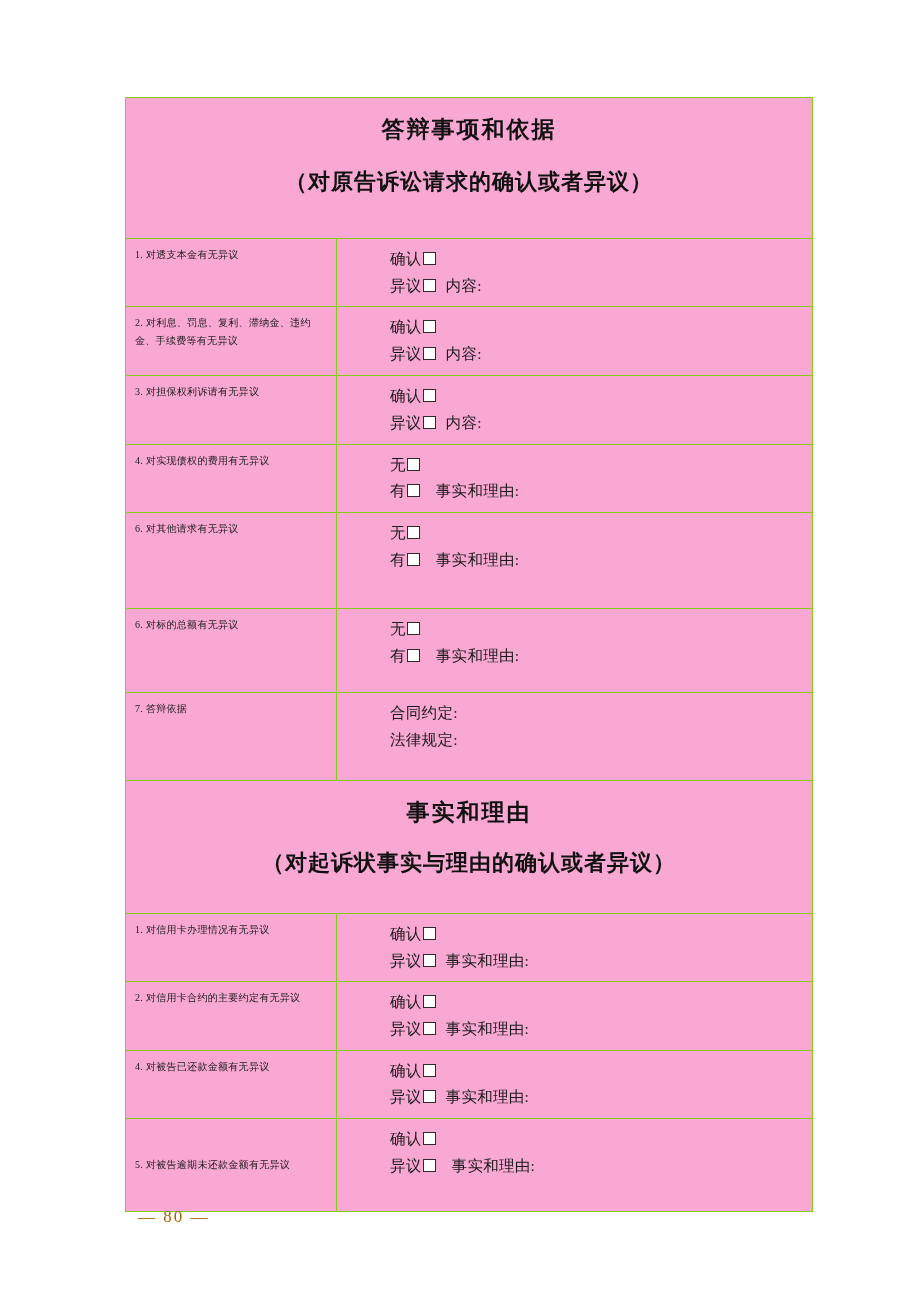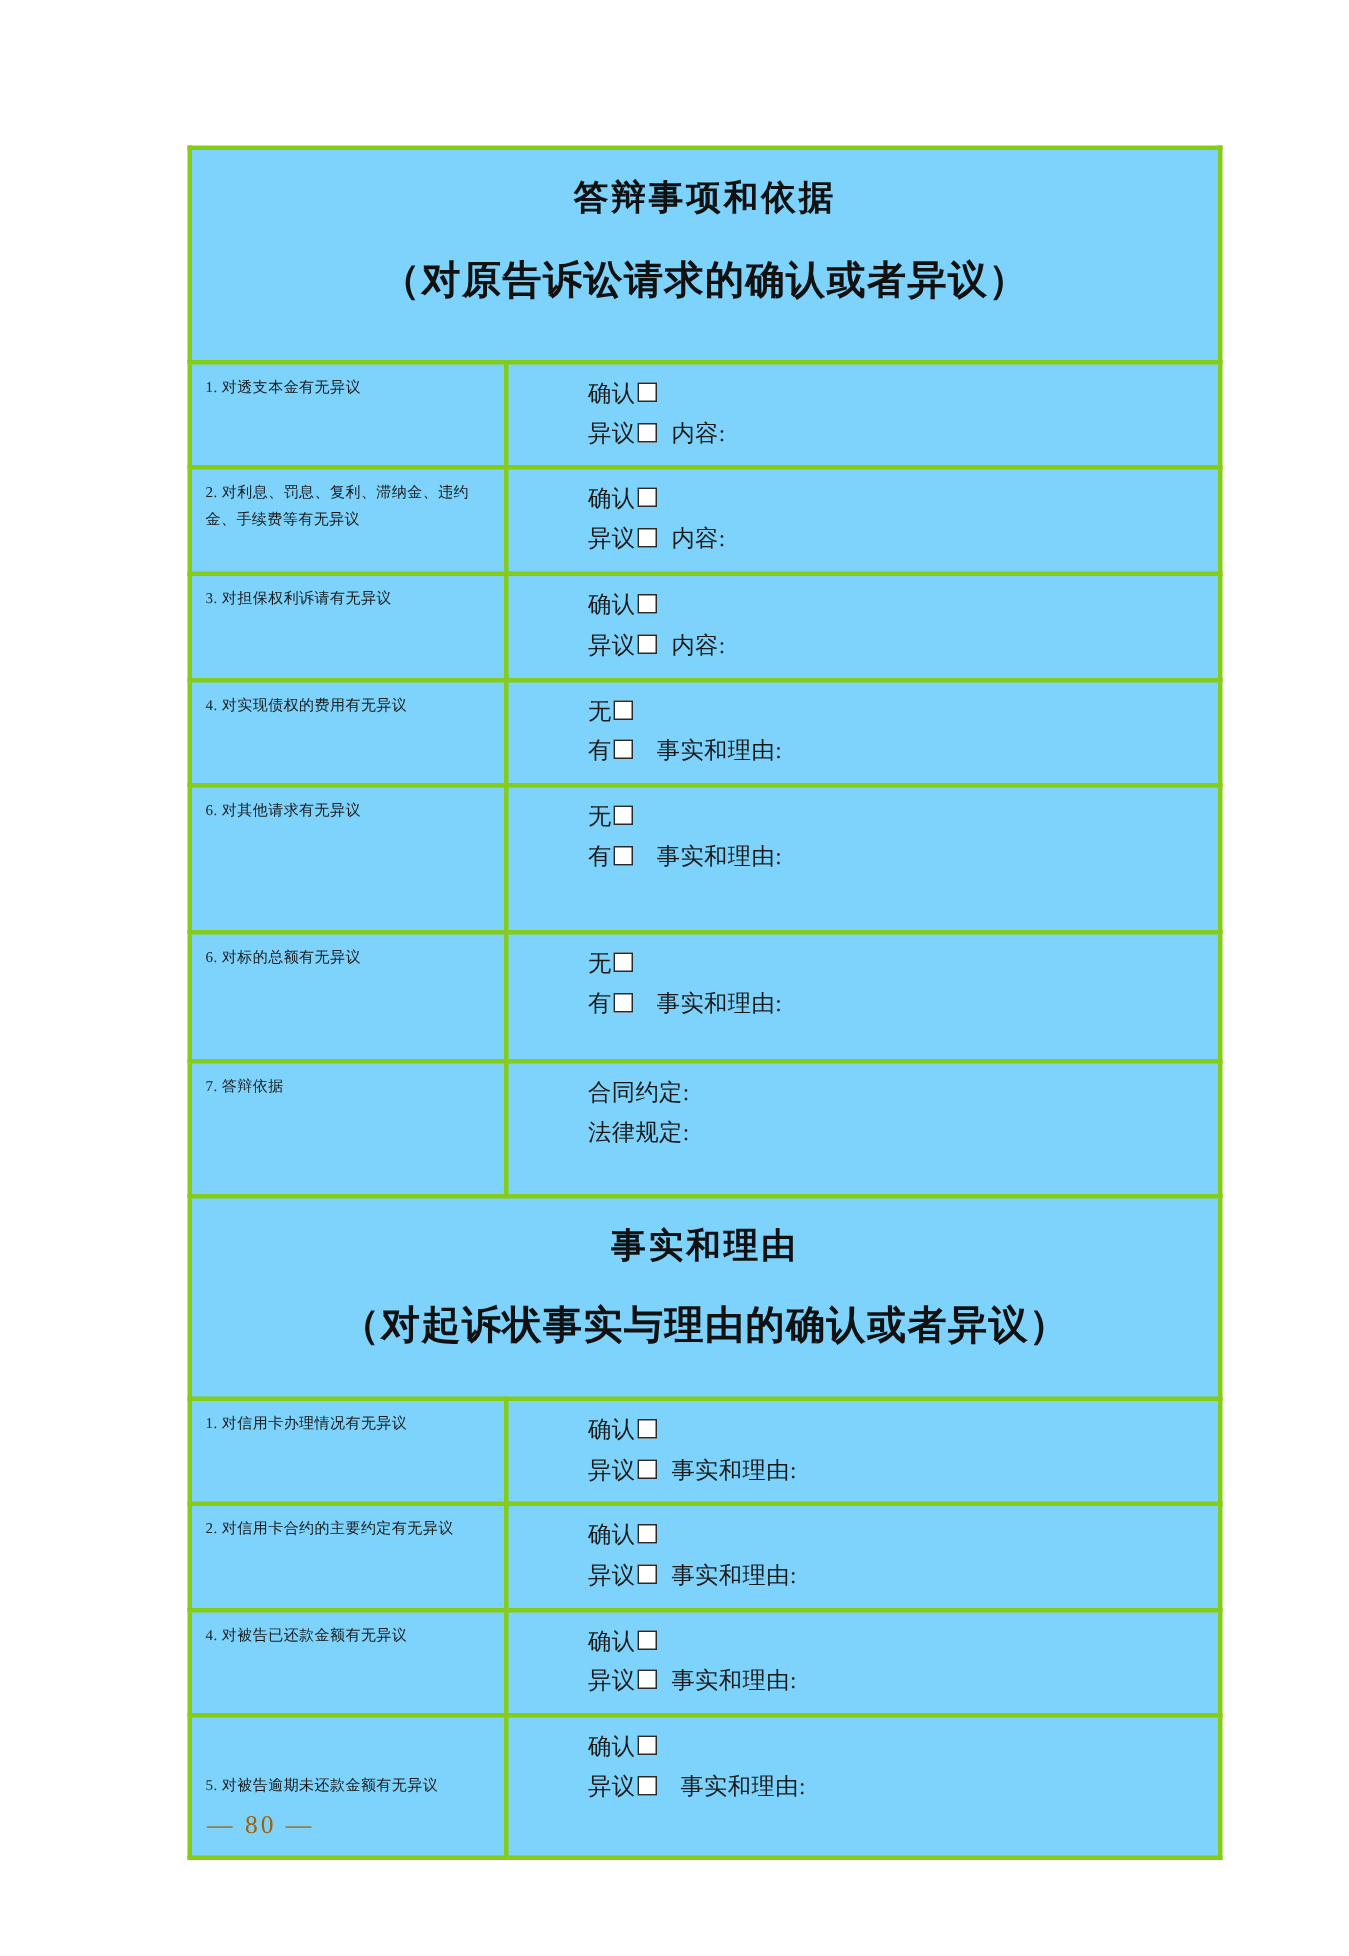--- a/index.html
+++ b/index.html
@@ -26,43 +26,43 @@
   
   .form-table {
     position: absolute;
     left: 125px;
     top: 97px;
     width: 687px;           
     border-collapse: collapse;
     table-layout: fixed;
   }
   .form-table td {
-    border: 3px solid #84cc16;
+    border: 1px solid #84cc16;
     padding: 0;
     vertical-align: top;
-    background: #7dd3fc;
+    background: #f9a8d4;
   }
 
   
   .section-header-cell {
     padding: 16px 0 18px 0 !important;
     text-align: center;
   }
   .sec-title {
     font-family: "Liberation Sans", "DejaVu Sans", sans-serif;
     font-weight: bold;
     font-size: 23px;
     letter-spacing: 2px;
     line-height: 1.35;
     color: #111;
   }
   .sec-subtitle {
     font-family: "Liberation Sans", "DejaVu Sans", sans-serif;
     font-weight: bold;
-    font-size: 26px;
+    font-size: 22px;
     letter-spacing: 1px;
     line-height: 1.35;
     margin-top: 22px;
     color: #111;
   }
   .sec-header-2 .sec-subtitle { margin-top: 20px; }
 
   
   .q-cell {
     padding: 7px 6px 7px 9px !important;

